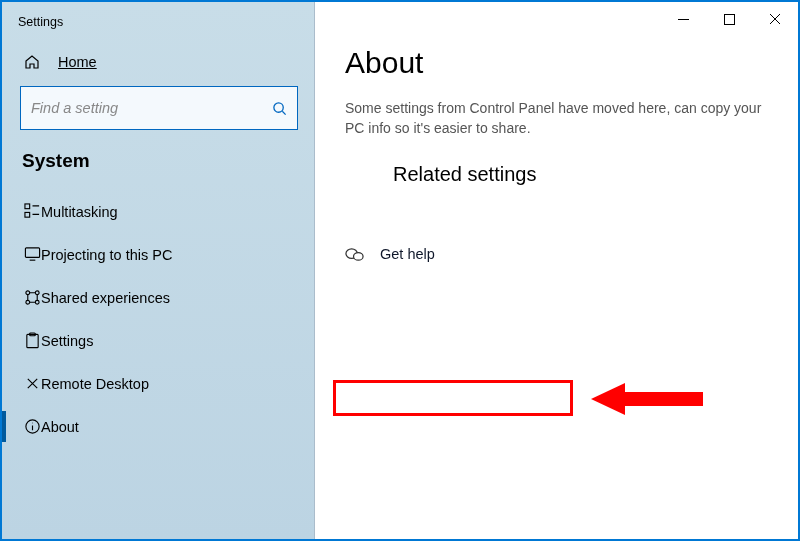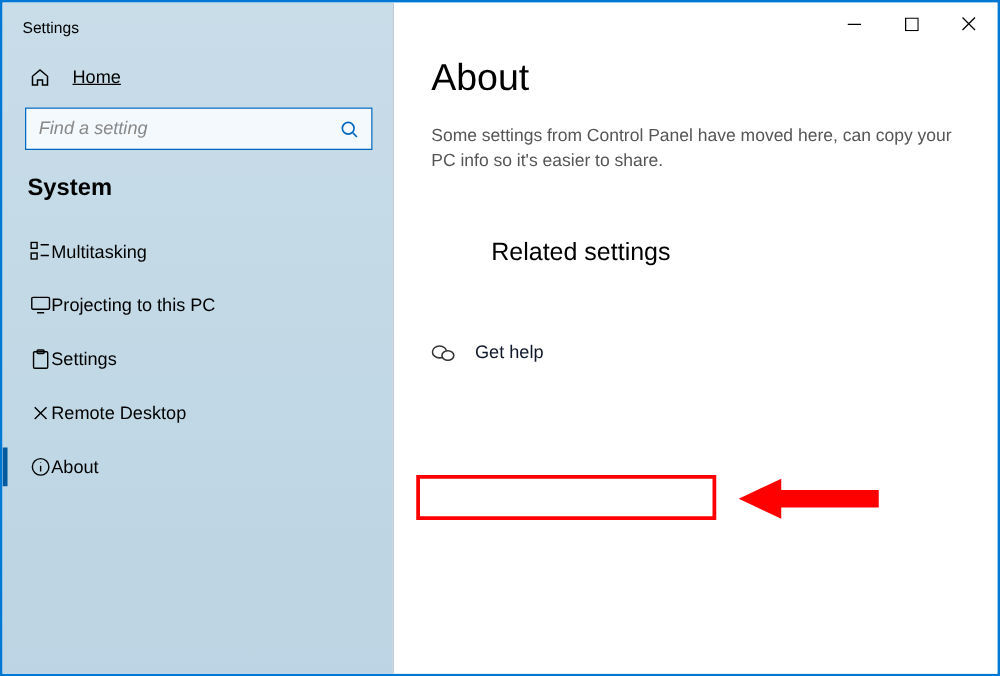--- a/index.html
+++ b/index.html
@@ -39,21 +39,21 @@
     cursor: pointer;
     text-decoration: underline;
   }
   .home-row .icon { width:16px; height:16px; display:flex; align-items:center; justify-content:center; }
   .home-row span.label { font-size:14.5px; color:#000; }
 
   .search-box {
     margin: 4px 16px 18px 18px;
     border: 1px solid #0067c0;
     background: #f4f9fd;
-    height: 34px;
+    height: 44px;
     display: flex;
     align-items: center;
     padding: 0 10px;
     position: relative;
   }
   .search-box input {
     border: none; outline: none; background: transparent;
     font-size: 14.5px; width: 100%; color: #555;
     font-style: italic;
     font-family: inherit;
@@ -117,21 +117,21 @@
   }
   .content h1 {
     font-family: "Segoe UI Light", "Segoe UI", sans-serif;
     font-weight: 300;
     font-size: 30px;
     margin-bottom: 18px;
     color:#000;
   }
   .content .desc {
     color:#555; font-size:14px; line-height: 1.45;
-    margin-bottom: 52px;
+    margin-bottom: 24px;
     max-width: 430px;
   }
   .content h2 {
     font-weight: 400; font-size: 20px;
     color:#000; margin-bottom: 14px; margin-left: 48px;
   }
   .link-list { display:flex; flex-direction:column; }
   .link-list a {
     color:#0067c0; text-decoration:none; font-size:14.5px;
     padding: 9px 0; cursor:pointer; display:inline-block;
@@ -202,20 +202,32 @@
     <div class="nav-item">
       <span class="icon">
         <svg width="17" height="17" viewBox="0 0 18 18" fill="none" stroke="#000" stroke-width="1.2">
           <rect x="1.5" y="2" width="15" height="10" rx="1"></rect>
             <path d="M6 15 h6"></path>
         </svg>
       </span>
       <span class="label">Projecting to this PC</span>
     </div>
 
+    <div class="nav-item">
+      <span class="icon">
+        <svg width="17" height="17" viewBox="0 0 18 18" fill="none" stroke="#000" stroke-width="1.2">
+          <circle cx="4" cy="4" r="2"></circle>
+            <circle cx="14" cy="4" r="2"></circle>
+          <circle cx="4" cy="14" r="2"></circle>
+            <circle cx="14" cy="14" r="2"></circle>
+          <path d="M6 4 h6 M6 14 h6 M4 6 v6 M14 6 v6"></path>
+        </svg>
+      </span>
+      <span class="label">Shared experiences</span>
+    </div>
 
     <div class="nav-item">
       <span class="icon">
         <svg width="17" height="17" viewBox="0 0 18 18" fill="none" stroke="#000" stroke-width="1.2">
           <rect x="3" y="2.5" width="12" height="14" rx="1"></rect>
             <rect x="6" y="1" width="6" height="3" rx="1"></rect>
         </svg>
       </span>
       <span class="label">Settings</span>
     </div>

